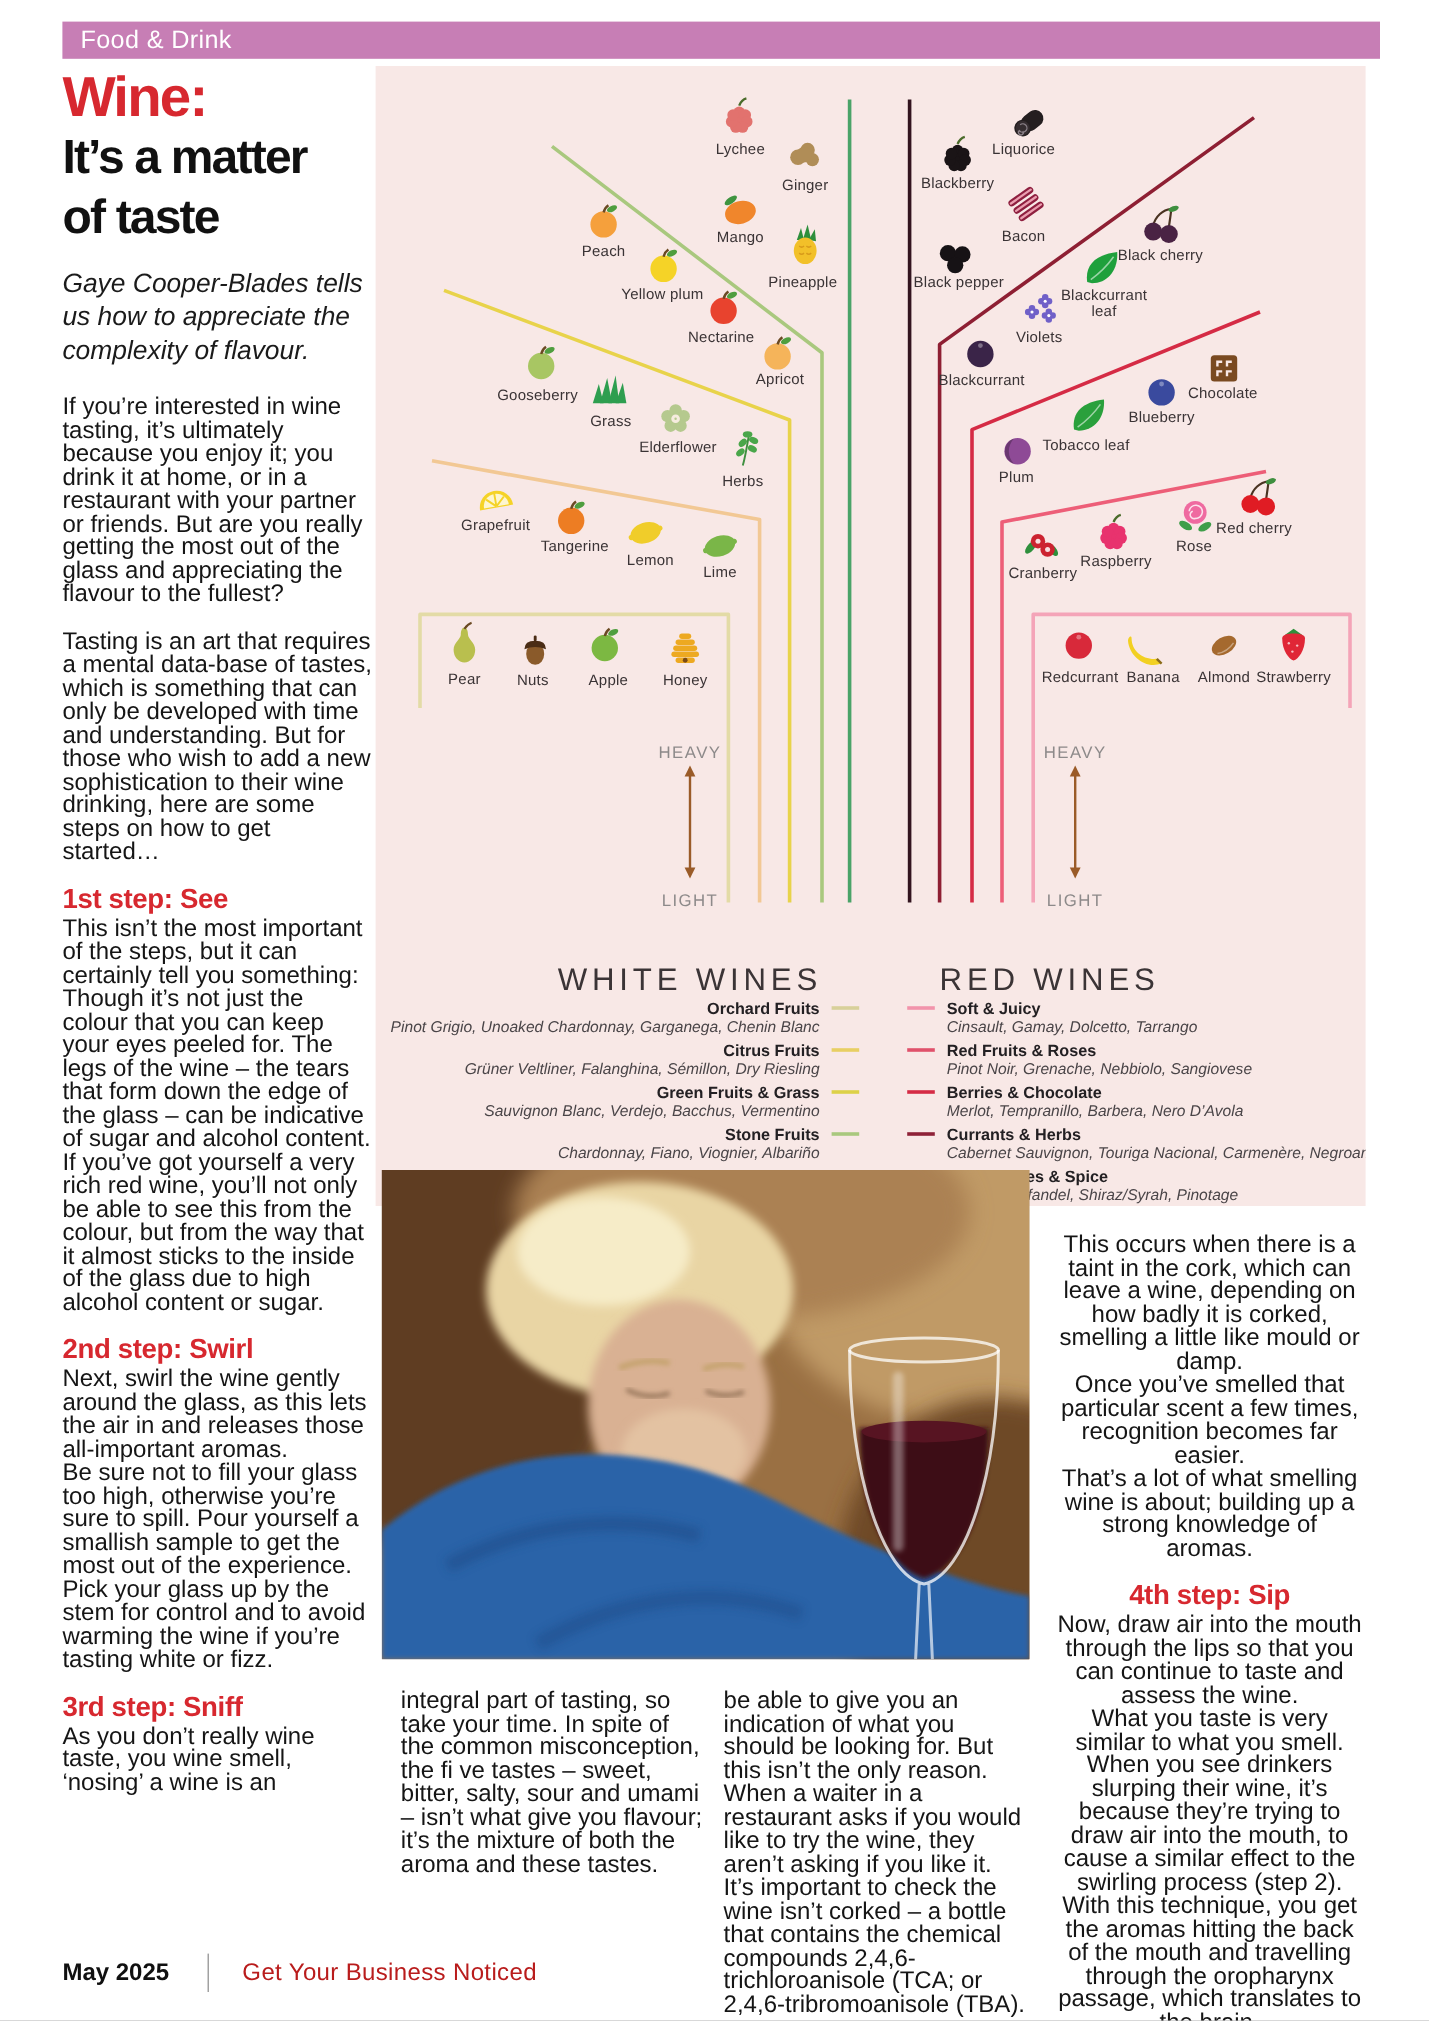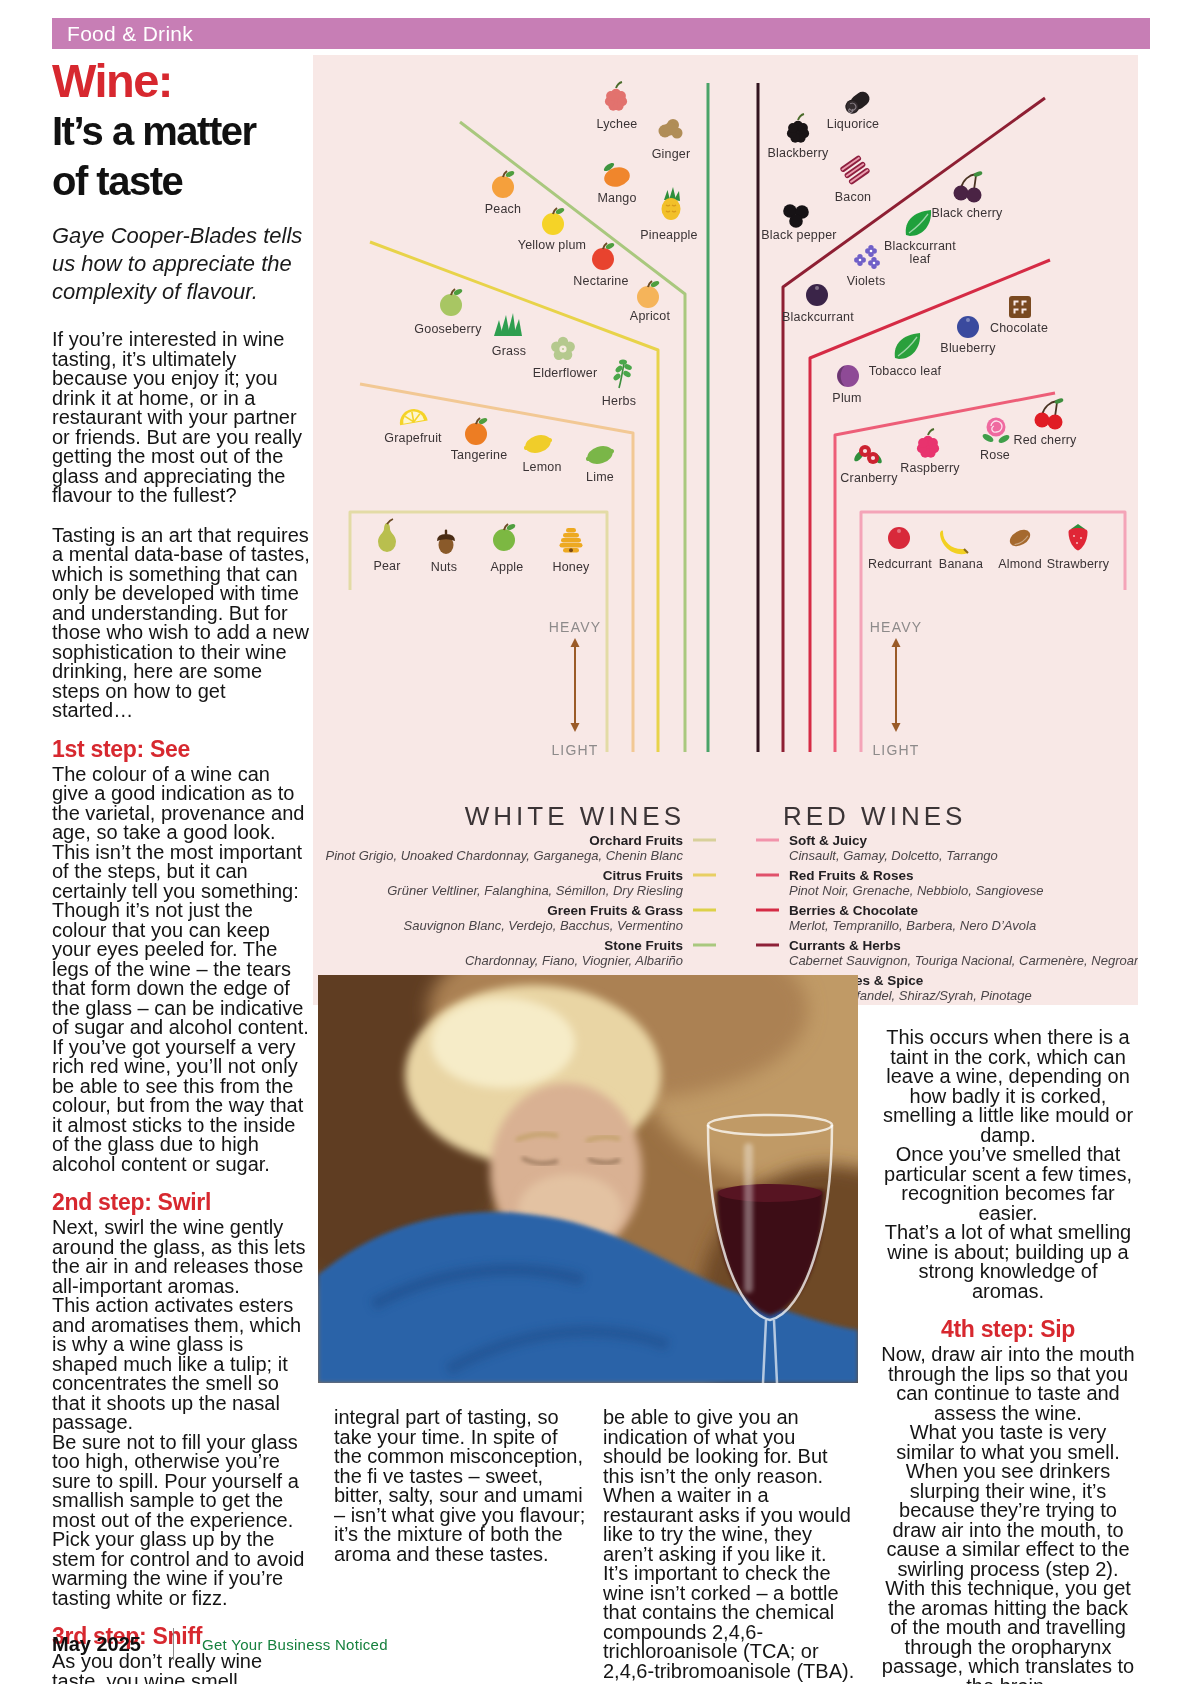--- a/index.html
+++ b/index.html
@@ -35,21 +35,21 @@
 
   
   .col1{position:absolute;left:334px;top:1408px;width:252px;}
   .col2{position:absolute;left:603px;top:1408px;width:252px;}
   .col3{position:absolute;left:880px;top:1028px;width:256px;text-align:center;}
 
   
   .footer{position:absolute;left:52px;top:1628px;width:1098px;display:flex;align-items:center;}
   .footer .date{font-size:20px;font-weight:bold;color:#101010;}
   .footer .divider{width:1px;height:32px;background:#8a8a8a;margin:0 28px 0 32px;}
-  .footer .tagline{font-size:15px;color:#15803d;letter-spacing:.3px;}
+  .footer .tagline{font-size:20px;color:#b91c1c;letter-spacing:.3px;}
 </style>
 </head>
 <body>
 
 <div class="page">
 
   <div class="header-bar" style="background: rgb(199, 126, 181);">
     <span class="label">Food &amp; Drink</span>
   </div>
 
@@ -58,27 +58,25 @@
     <div class="title-black">It’s a matter</div>
     <div class="title-black">of taste</div>
     <div class="byline">Gaye Cooper-Blades tells us how to appreciate the complexity of flavour.</div>
 
     <div class="intro-wrap">
       <p class="body mb">If you’re interested in wine tasting, it’s ultimately because you enjoy it; you drink it at home, or in a restaurant with your partner or friends. But are you really getting the most out of the glass and appreciating the flavour to the fullest?</p>
       <p class="body">Tasting is an art that requires a mental data-base of tastes, which is something that can only be developed with time and understanding. But for those who wish to add a new sophistication to their wine drinking, here are some steps on how to get started…</p>
     </div>
 
     <h2 class="step" style="color: rgb(215, 40, 47);">1st step: See</h2>
-    <p class="body">The colour of a wine can give a good indication as to the varietal, provenance and age, so take a good look.</p>
     <p class="body">This isn’t the most important of the steps, but it can certainly tell you something:</p>
     <p class="body">Though it’s not just the colour that you can keep your eyes peeled for. The legs of the wine – the tears that form down the edge of the glass – can be indicative of sugar and alcohol content. If you’ve got yourself a very rich red wine, you’ll not only be able to see this from the colour, but from the way that it almost sticks to the inside of the glass due to high alcohol content or sugar.</p>
 
     <h2 class="step" style="color: rgb(215, 40, 47);">2nd step: Swirl</h2>
     <p class="body">Next, swirl the wine gently around the glass, as this lets the air in and releases those all-important aromas.</p>
-    <p class="body">This action activates esters and aromatises them, which is why a wine glass is shaped much like a tulip; it concentrates the smell so that it shoots up the nasal passage.</p>
     <p class="body">Be sure not to fill your glass too high, otherwise you’re sure to spill. Pour yourself a smallish sample to get the most out of the experience. Pick your glass up by the stem for control and to avoid warming the wine if you’re tasting white or fizz.</p>
 
     <h2 class="step" style="color: rgb(215, 40, 47);">3rd step: Sniff</h2>
     <p class="body">As you don’t really wine taste, you wine smell, ‘nosing’ a wine is an</p>
   </div>
 
   <div class="infographic" style="background: rgb(248, 232, 230);">
     <svg id="tree-svg" width="825" height="950" viewBox="0 0 825 950">
         <polyline points="37,535 37,457 294,457 294,697" fill="none" stroke="#e3dba6" stroke-width="3" stroke-linejoin="round"></polyline>
         <polyline points="47,329 320,378 320,697" fill="none" stroke="#f2c894" stroke-width="3" stroke-linejoin="round"></polyline>

